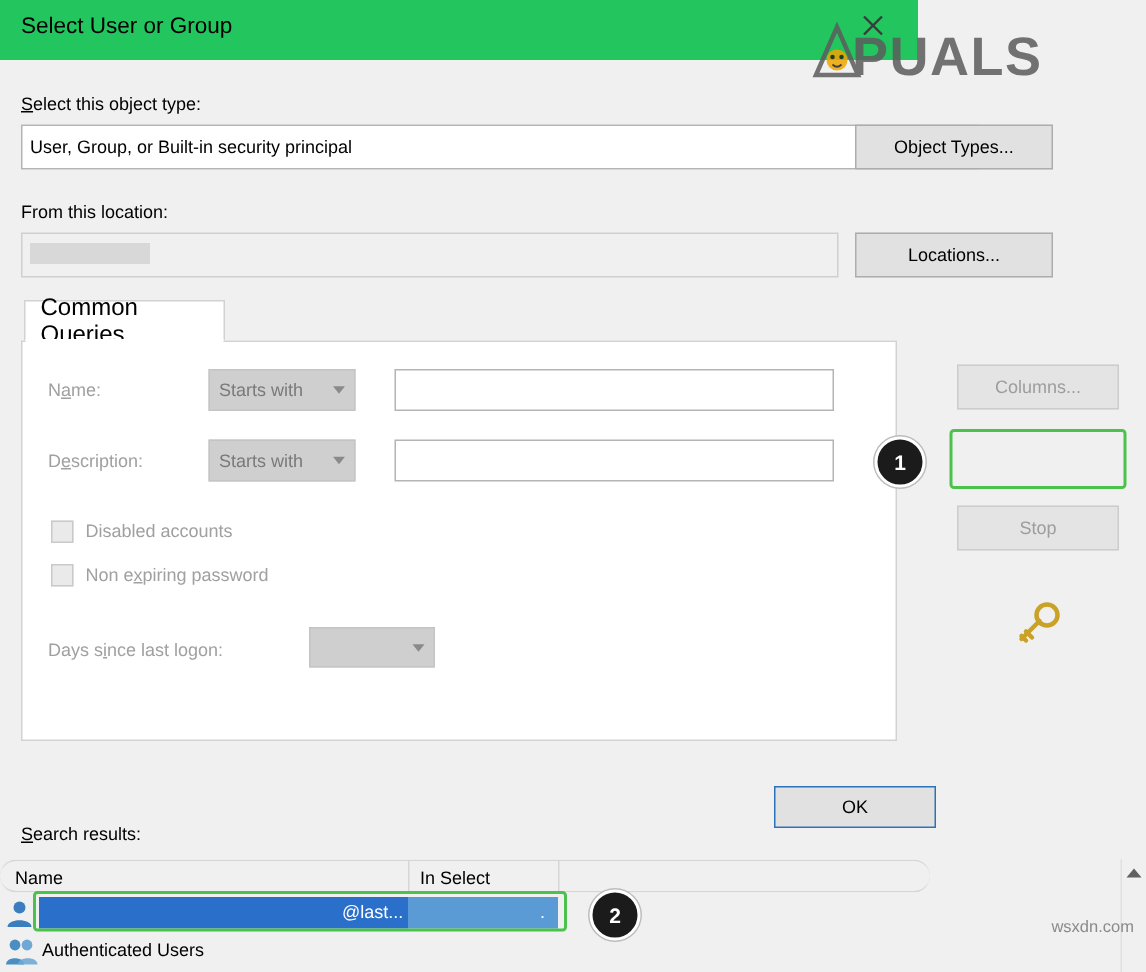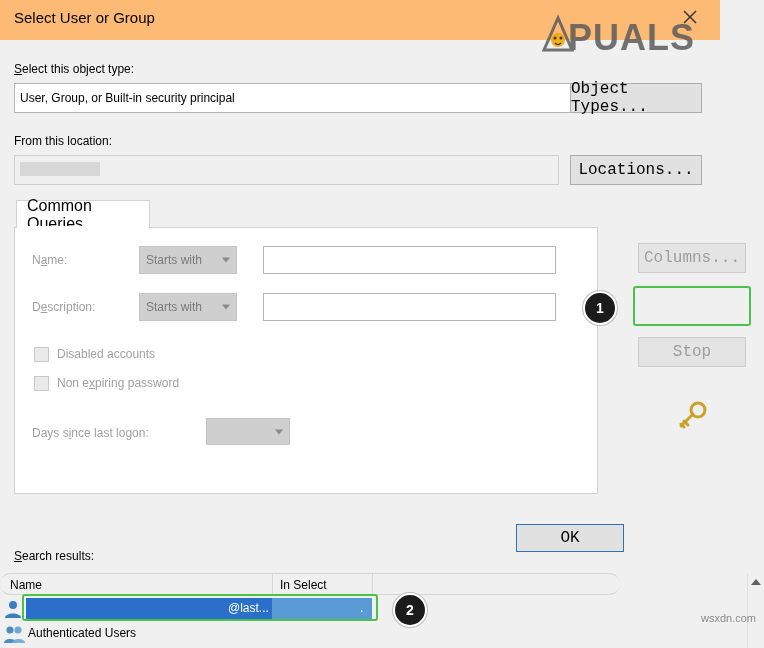--- a/index.html
+++ b/index.html
@@ -20,23 +20,23 @@
     position: absolute;
     left: 0; top: 0;
     width: 764px;
     height: 648px;
     background: #f0f0f0;
     box-sizing: border-box;
   }
   .title-bar {
     position: absolute;
     left: 0; top: 0;
-    width: 720px;
+    width: 612px;
     height: 40px;
-    background: #fdba74;
+    background: #22c55e;
   }
   .title-text {
     position: absolute;
     left: 14px;
     top: 9px;
     font-size: 15px;
     color: #000000;
   }
   .close-btn {
     position: absolute;
@@ -91,26 +91,25 @@
   .grayblock {
     position: absolute;
     background: #d8d8d8;
   }
 
   .btn {
     position: absolute;
     box-sizing: border-box;
     background: #e1e1e1;
     border: 1px solid #adadad;
-    font-size: 16px;
+    font-size: 12px;
     display: flex;
     align-items: center;
     justify-content: center;
     color: #000;
-    font-family: Liberation Mono, monospace;
   }
   .btn.disabled {
     color: #9d9d9d;
     background: #e4e4e4;
     border-color: #cccccc;
   }
   .btn.primary {
     border: 1px solid #2c72b8;
     background: #e1e1e1;
   }

